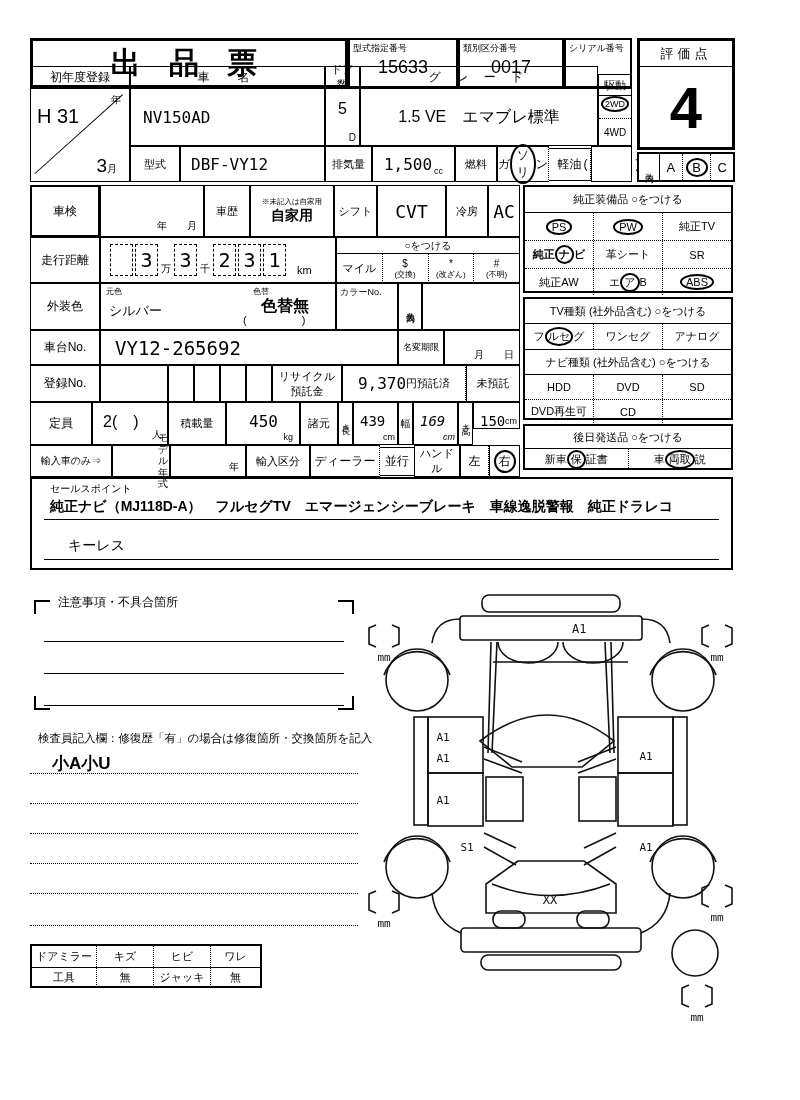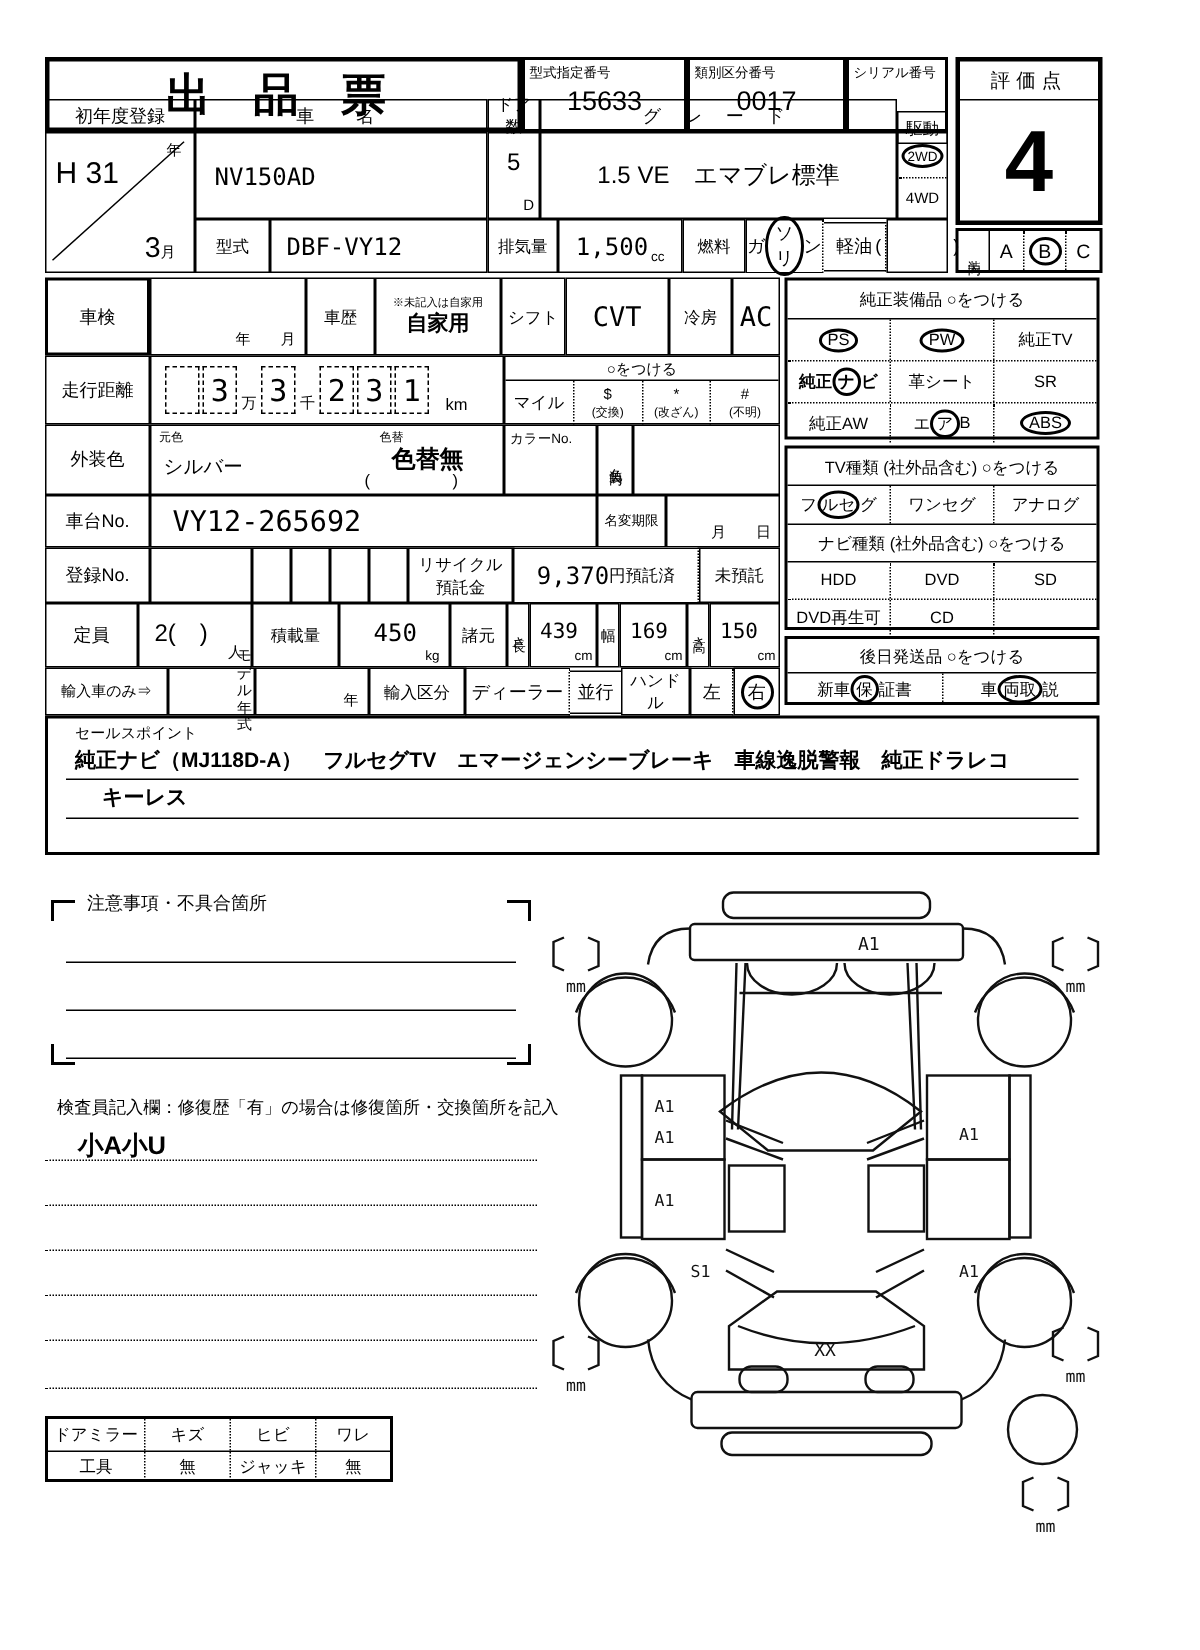--- a/index.html
+++ b/index.html
@@ -205,26 +205,26 @@
     <div class="a s16 mono" style="left:22px;top:9px;">450</div>
     <div class="a s9" style="right:6px;bottom:2px;">kg</div>
   </div>
   <div class="a b c s11" style="left:300px;top:402px;width:38px;height:43px;">諸元</div>
   <div class="a b c vert s9" style="left:338px;top:402px;width:15px;height:43px;">長さ</div>
   <div class="a b" style="left:353px;top:402px;width:45px;height:43px;">
     <div class="a s14 mono" style="left:6px;top:10px;">439</div>
     <div class="a s9" style="right:2px;bottom:2px;">cm</div>
   </div>
   <div class="a b c s10" style="left:398px;top:402px;width:15px;height:43px;">幅</div>
-  <div class="a b" style="left:413px;top:402px;width:45px;height:43px;">
+  <div class="a b" style="left:413px;top:402px;width:45px;height:43px;font-style:italic;">
     <div class="a s14 mono" style="left:6px;top:10px;">169</div>
     <div class="a s9" style="right:2px;bottom:2px;">cm</div>
   </div>
   <div class="a b c vert s9" style="left:458px;top:402px;width:15px;height:43px;">高さ</div>
-  <div class="a b" style="left:473px;top:402px;width:47px;height:43px;">
+  <div class="a b" style="left:473px;top:402px;width:47px;height:27px;">
     <div class="a s14 mono" style="left:6px;top:10px;">150</div>
     <div class="a s9" style="right:2px;bottom:2px;">cm</div>
   </div>
 
   <div class="a b c s10" style="left:30px;top:445px;width:82px;height:32px;">輸入車のみ⇒</div>
   <div class="a b c s10 col" style="left:112px;top:445px;width:58px;height:32px;line-height:1.15;padding-left:44px;">モデル年式</div>
   <div class="a b" style="left:170px;top:445px;width:76px;height:32px;">
     <div class="a s10" style="right:6px;bottom:2px;">年</div>
   </div>
   <div class="a b c s11" style="left:246px;top:445px;width:64px;height:32px;">輸入区分</div>
@@ -232,21 +232,21 @@
   <div class="a c s12" style="left:380px;top:446.5px;width:34px;height:29px;border-top:1.5px solid #000;border-bottom:1.5px solid #000;">並行</div>
   <div class="a b c s11" style="left:414px;top:445px;width:46px;height:32px;">ハンドル</div>
   <div class="a b c s12 dr" style="left:460px;top:445px;width:29px;height:32px;">左</div>
   <div class="a b c s12" style="left:489px;top:445px;width:31px;height:32px;">
       <span class="ring" style="padding:1px 3px;">右</span>
     </div>
 
   <div class="a b2" style="left:30px;top:477px;width:703px;height:93px;">
     <div class="s10" style="padding:3px 0 0 18px;">セールスポイント</div>
     <div class="uline s14" style="margin:2px 12px 0 12px;padding:0 0 3px 6px;font-weight:bold;">純正ナビ（MJ118D-A）　フルセグTV　エマージェンシーブレーキ　車線逸脱警報　純正ドラレコ</div>
-    <div class="uline s14" style="margin:3px 12px 0 12px;padding:0 0 4px 24px;font-weight:bold;">キーレス</div>
+    <div class="uline s14" style="margin:17px 12px 0 12px;padding:0 0 4px 24px;font-weight:normal;">キーレス</div>
   </div>
 
   <div class="a b2" style="left:523px;top:185px;width:210px;height:108px;">
     <div class="c sb s11" style="height:25px;">純正装備品 ○をつける</div>
     <div style="display:flex;height:27px;" class="db">
       <div class="c dr s11" style="flex:1;">
           <span class="ring">PS</span>
         </div>
       <div class="c dr s11" style="flex:1;">
           <span class="ring">PW</span>

